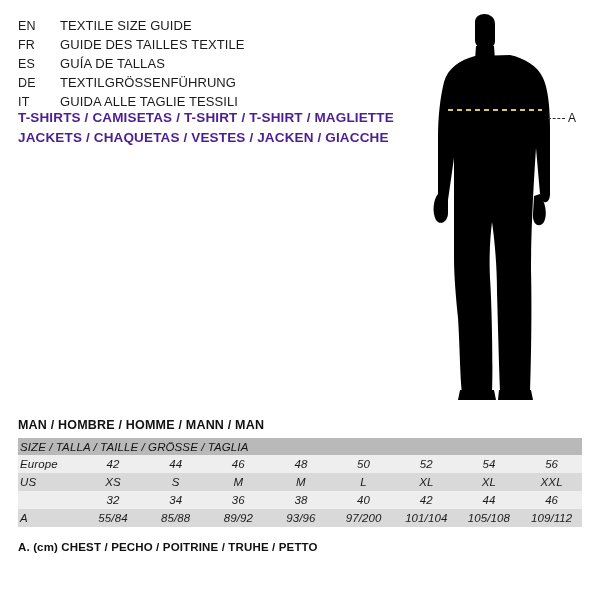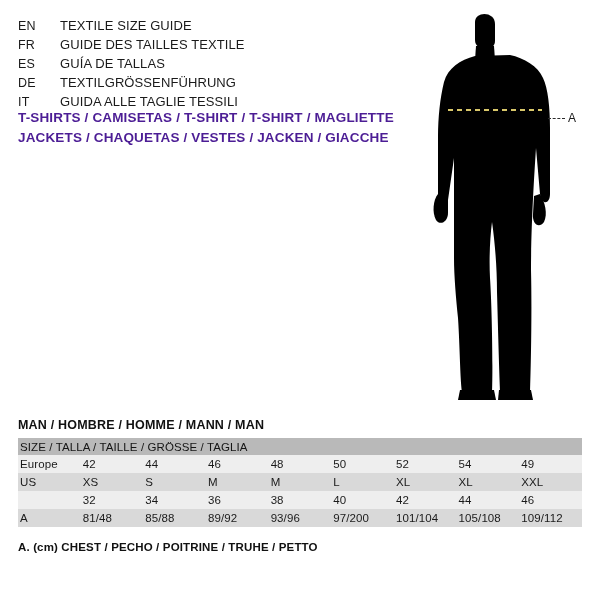--- a/index.html
+++ b/index.html
@@ -110,31 +110,32 @@
     width: 564px;
     table-layout: fixed;
   }
   table.size-table td {
     font-size: 11.5px;
     color: #1a1a1a;
     height: 18px;
     padding: 0 0 0 2px;
     vertical-align: middle;
     letter-spacing: 0.1px;
+    font-style: italic;
   }
   tr.row-head td {
     background: #b9b9b9;
     font-size: 11.5px;
     color: #141414;
     height: 17px;
   }
   tr.row-light td { background: #eeeeee; }
   tr.row-dark td  { background: #d9d9d9; margin-top: 12px; }
   td.col-label { width: 86px; }
-  td.col-val   { width: 68px; }
+  td.col-val   { width: 68px; text-align: center; }
   .foot-note {
     margin-top: 14px;
     font-size: 11.5px;
     font-weight: bold;
     letter-spacing: 0.15px;
     color: #111111;
     white-space: nowrap;
   }
 </style>
 </head>
@@ -225,21 +226,21 @@
 
         <tr class="row-light">
           <td class="col-label">Europe</td>
           <td class="col-val">42</td>
           <td class="col-val">44</td>
           <td class="col-val">46</td>
           <td class="col-val">48</td>
           <td class="col-val">50</td>
           <td class="col-val">52</td>
           <td class="col-val">54</td>
-          <td class="col-val">49</td>
+          <td class="col-val">56</td>
         </tr>
 
         <tr class="row-dark">
           <td class="col-label">US</td>
           <td class="col-val">XS</td>
           <td class="col-val">S</td>
           <td class="col-val">M</td>
           <td class="col-val">M</td>
           <td class="col-val">L</td>
           <td class="col-val">XL</td>
@@ -254,21 +255,21 @@
           <td class="col-val">36</td>
           <td class="col-val">38</td>
           <td class="col-val">40</td>
           <td class="col-val">42</td>
           <td class="col-val">44</td>
           <td class="col-val">46</td>
         </tr>
 
         <tr class="row-dark">
           <td class="col-label">A</td>
-          <td class="col-val">81/48</td>
+          <td class="col-val">55/84</td>
           <td class="col-val">85/88</td>
           <td class="col-val">89/92</td>
           <td class="col-val">93/96</td>
           <td class="col-val">97/200</td>
           <td class="col-val">101/104</td>
           <td class="col-val">105/108</td>
           <td class="col-val">109/112</td>
         </tr>
       </tbody>
     </table>

